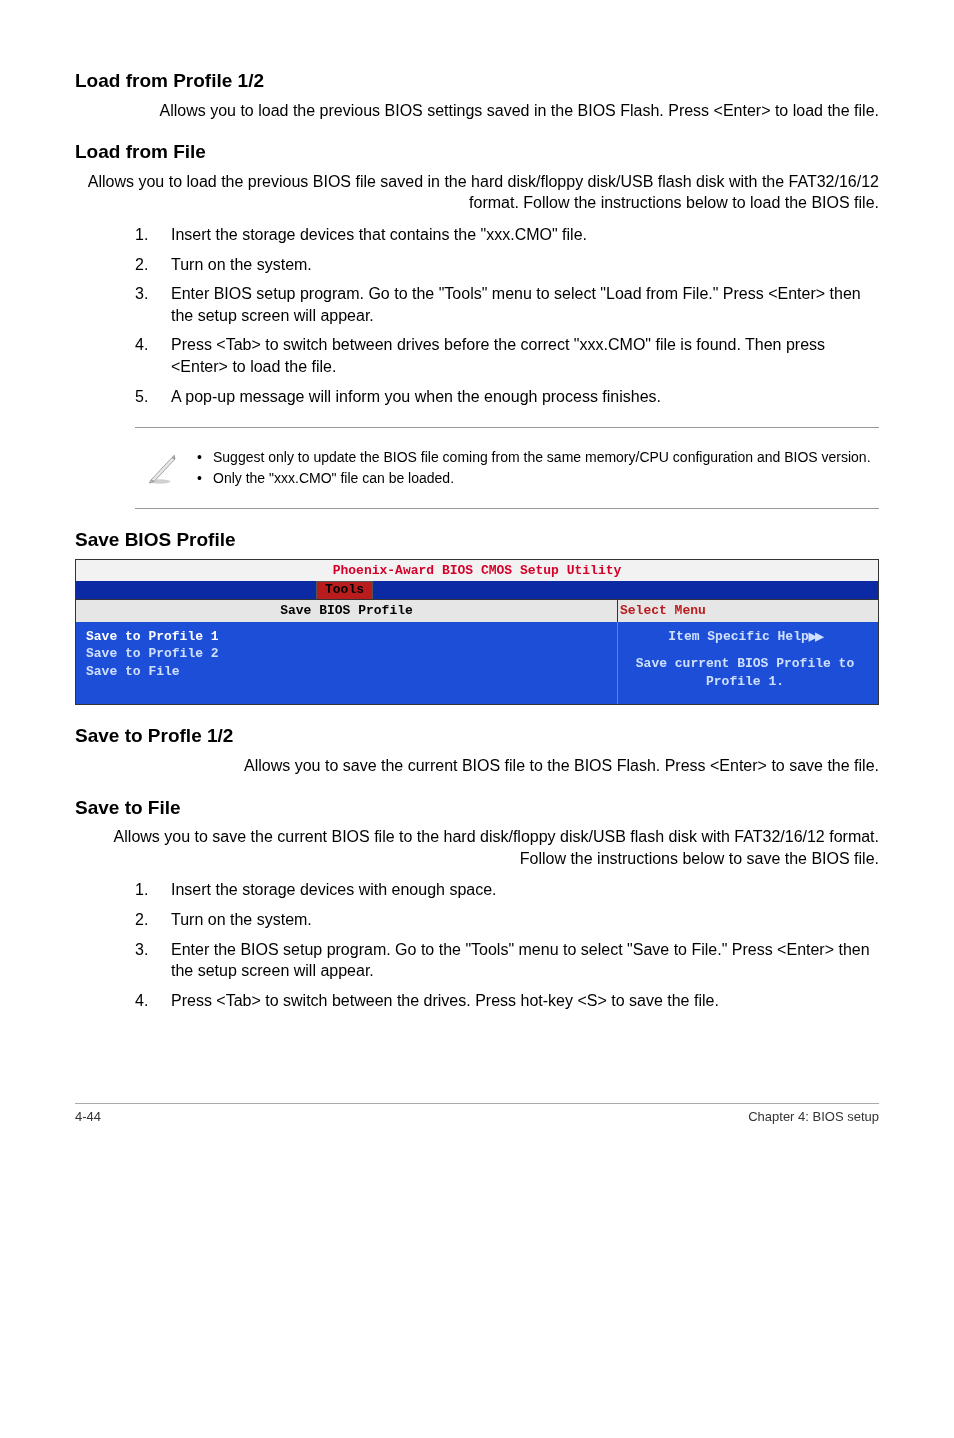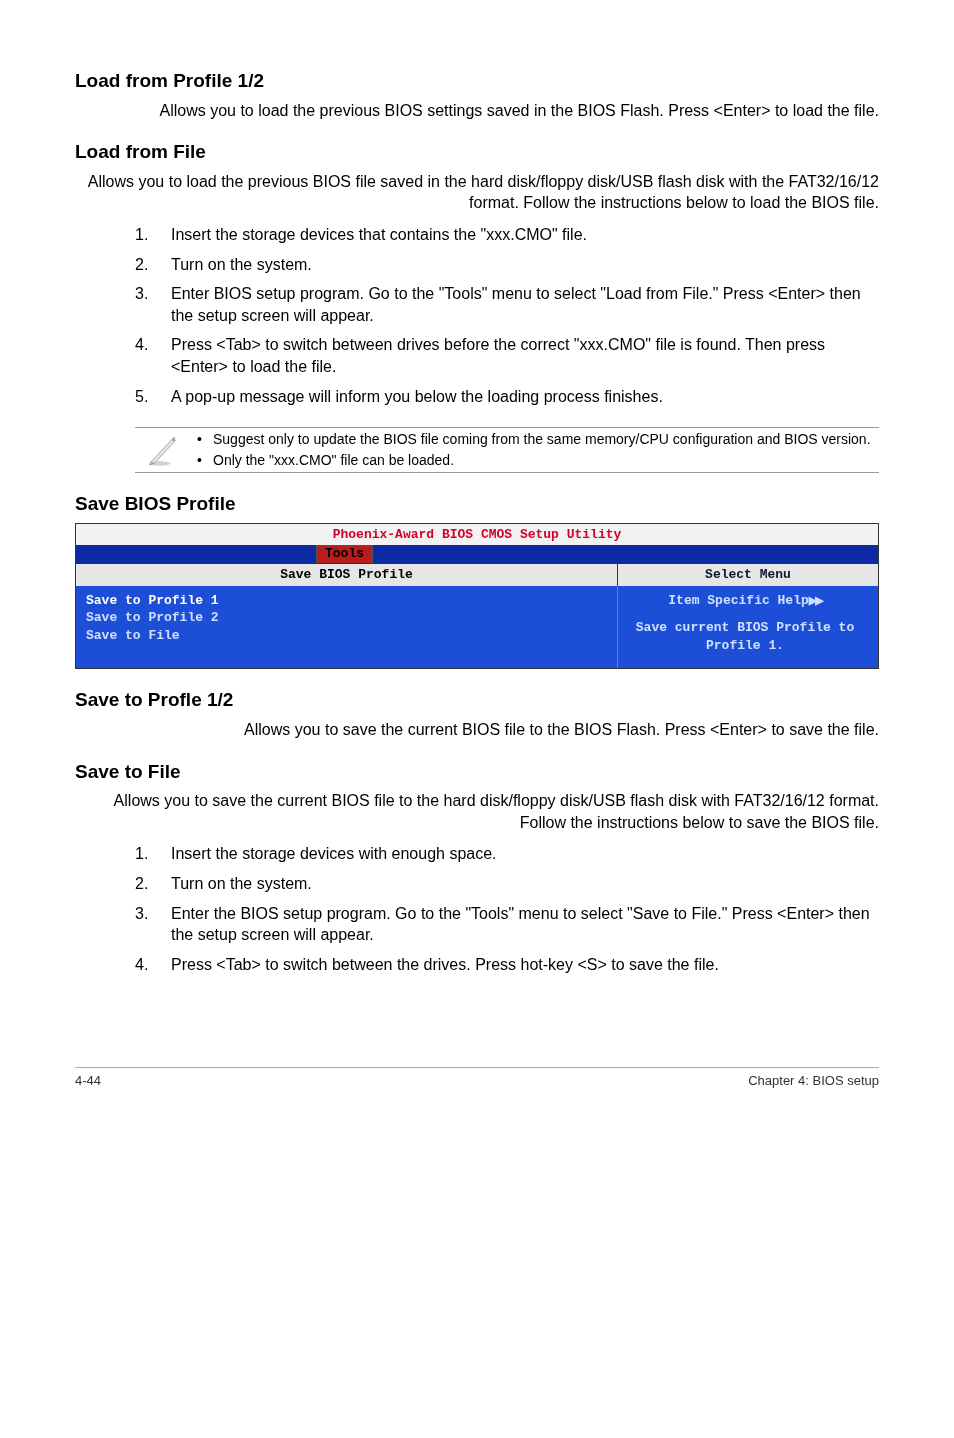--- a/index.html
+++ b/index.html
@@ -34,21 +34,21 @@
   }
   ol.num li .marker {
     position: absolute;
     left: 0;
     top: 0;
   }
   .note-wrap {
     margin: 20px 0 18px 60px;
     border-top: 1px solid #999;
     border-bottom: 1px solid #999;
-    padding: 0 0;
+    padding: 18px 0;
     display: flex;
     align-items: center;
   }
   .note-icon {
     width: 50px;
     flex: 0 0 50px;
     display: flex;
     align-items: center;
     justify-content: center;
   }
@@ -105,23 +105,22 @@
   }
   .bios-headerrow .left {
     flex: 1;
     text-align: center;
     padding: 2px;
     border-right: 1px solid #333;
     color: #000;
   }
   .bios-headerrow .right {
     width: 260px;
-    text-align: center;
     padding: 2px;
-    color: #0f172a;
+    color: #b91c1c;
   }
   .bios-body {
     display: flex;
     background: #1d4ed8;
     color: #cfe0ff;
   }
   .bios-body .left {
     flex: 1;
     padding: 6px 10px 14px 10px;
     border-right: 1px solid #6080d0;
@@ -152,21 +151,21 @@
 <div class="para">Allows you to load the previous BIOS settings saved in the BIOS Flash. Press &lt;Enter&gt; to load the file.</div>
 
 <div class="h3">Load from File</div>
 <div class="para">Allows you to load the previous BIOS file saved in the hard disk/floppy disk/USB flash disk with the FAT32/16/12 format. Follow the instructions below to load the BIOS file.</div>
 
 <ol class="num">
   <li><span class="marker">1.</span><span>Insert the storage devices that contains the "xxx.CMO" file.</span></li>
   <li><span class="marker">2.</span><span>Turn on the system.</span></li>
   <li><span class="marker">3.</span><span>Enter BIOS setup program. Go to the "Tools" menu to select "Load from File." Press &lt;Enter&gt; then the setup screen will appear.</span></li>
   <li><span class="marker">4.</span><span>Press &lt;Tab&gt; to switch between drives before the correct "xxx.CMO" file is found. Then press &lt;Enter&gt; to load the file.</span></li>
-  <li><span class="marker">5.</span><span>A pop-up message will inform you below the loading process finishes.</span></li>
+  <li><span class="marker">5.</span><span>A pop-up message will inform you when the enough process finishes.</span></li>
 </ol>
 
 <div class="note-wrap">
   <div class="note-icon">
     <svg viewBox="0 0 48 48">
       <ellipse cx="24" cy="42" rx="14" ry="3" fill="#d0d0d0"></ellipse>
       <path d="M12 40 L40 10 L44 12 L16 42 Z" fill="#e8e8e8" stroke="#888" stroke-width="1"></path>
       <path d="M40 10 L44 12 L43 7 Z" fill="#bbb" stroke="#888" stroke-width="1"></path>
       <path d="M12 40 L16 42 L10 44 Z" fill="#ccc" stroke="#888" stroke-width="1"></path>
     </svg>

